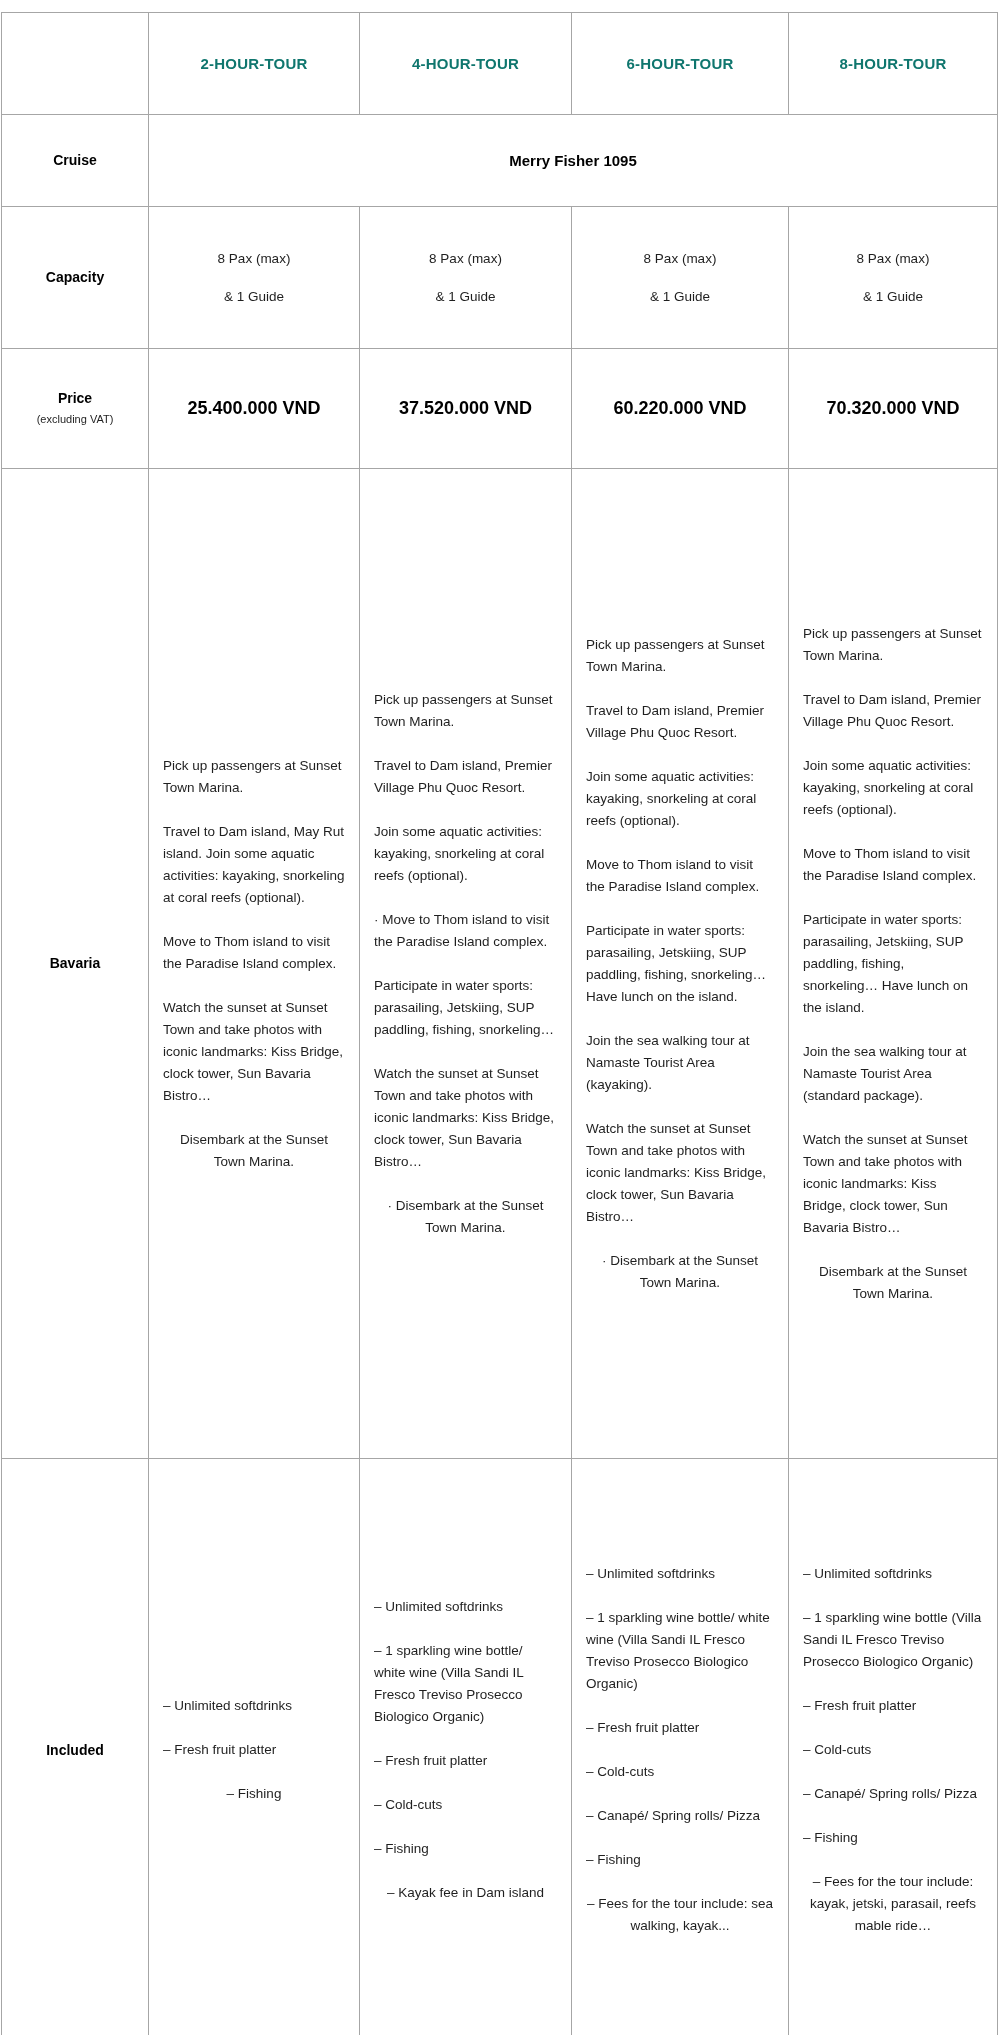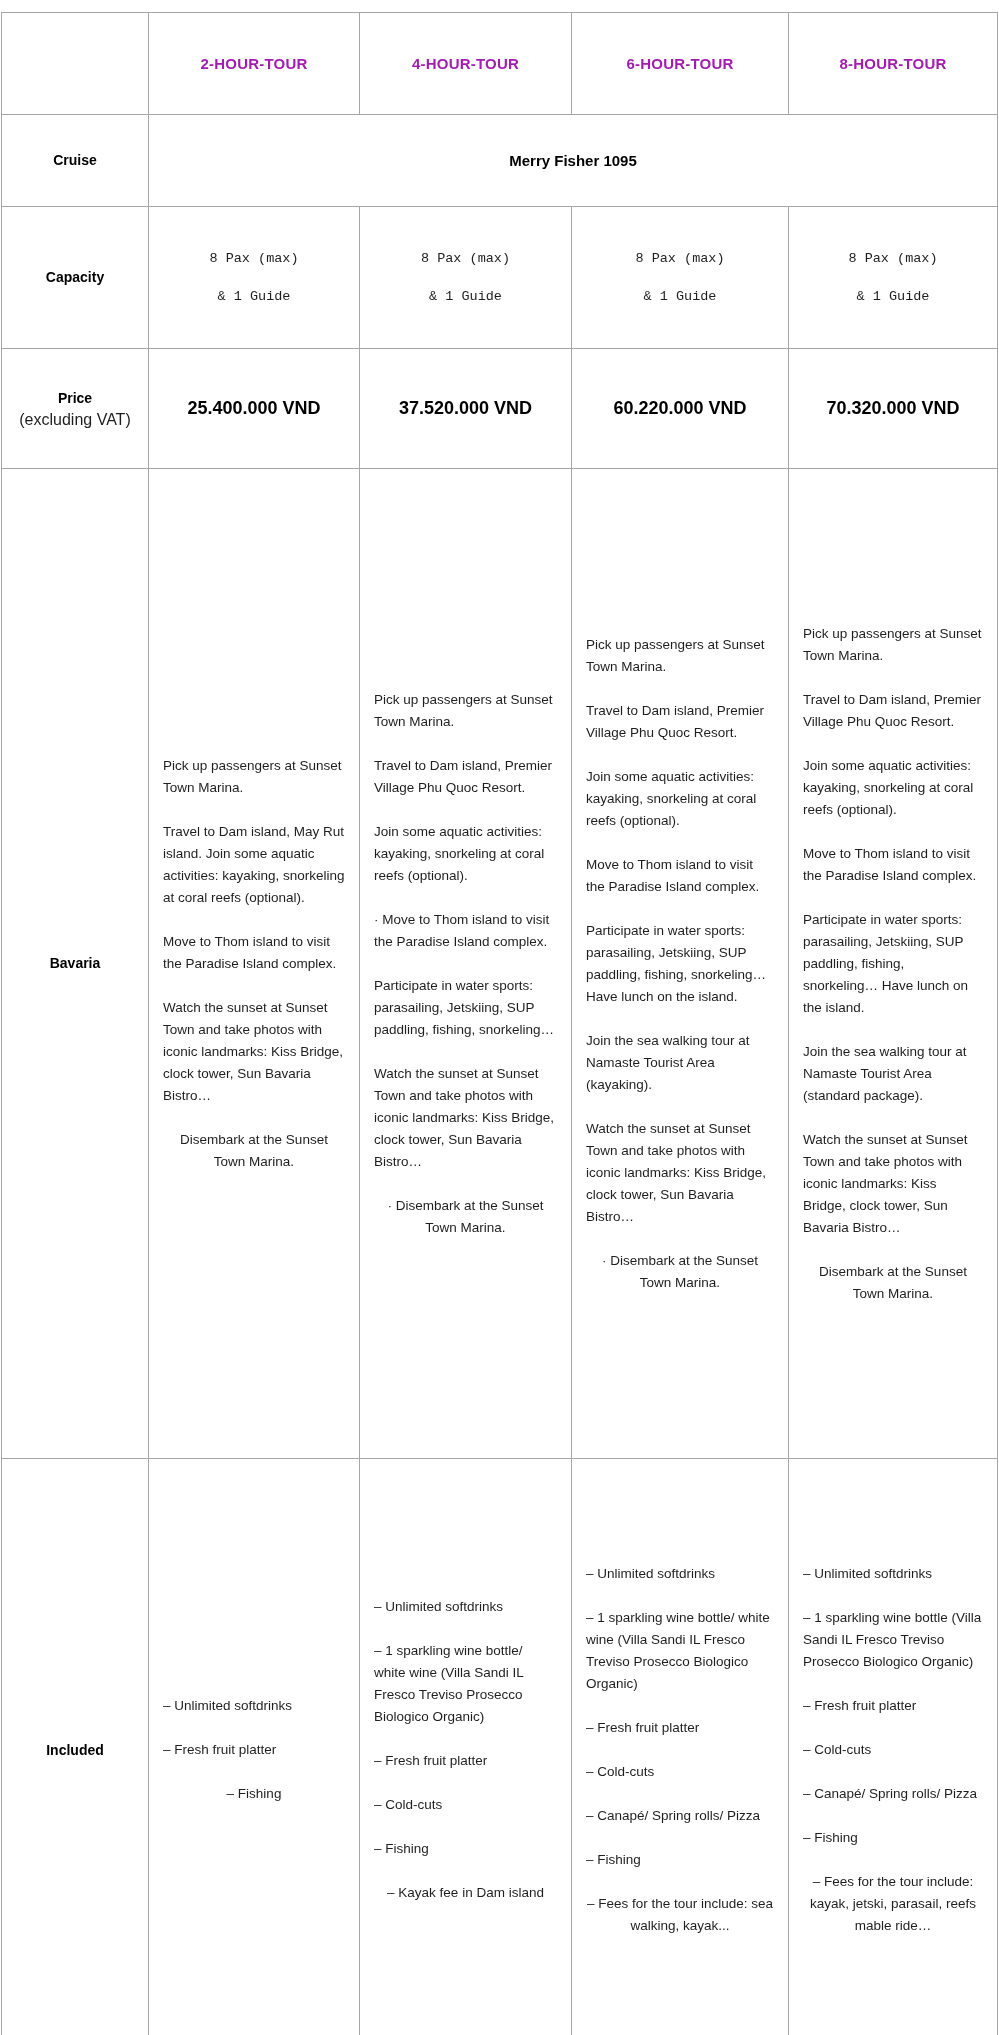--- a/index.html
+++ b/index.html
@@ -23,21 +23,21 @@
     border: 1px solid #a6a6a6;
     vertical-align: middle;
     padding: 6px 14px;
     box-sizing: border-box;
   }
   
   tr.row-header { height: 102px; }
   tr.row-header th {
     font-size: 15px;
     font-weight: bold;
-    color: #a21caf;
+    color: #0f766e;
     text-align: center;
     letter-spacing: .2px;
   }
   
   tr.row-cruise { height: 92px; }
   tr.row-cruise td {
     font-size: 15px;
     font-weight: bold;
     color: #000;
     text-align: center;
@@ -64,38 +64,38 @@
     font-weight: bold;
     color: #000;
     text-align: center;
     line-height: 21px;
     margin-top: 20px;
   }
   th.row-label .sublabel {
     font-weight: normal;
     color: #1f1f1f;
     display: block;
-    font-size: 16px;
+    font-size: 11px;
   }
   
   tr.row-schedule { height: 990px; }
   tr.row-included { height: 583px; }
   td.text-cell {
     font-size: 13.5px;
     line-height: 22px;
     text-align: left;
     color: #1f1f1f;
     padding: 10px 14px;
   }
   td.text-cell p {
     margin: 22px 0;
   }
   td.text-cell p:first-child { margin-top: 0; }
   td.text-cell p:last-child { margin-bottom: 0; text-align: center; }
-  .cap-line { margin: 16px; font-family: Liberation Mono, monospace; }
+  .cap-line { margin: 16px; }
 </style>
 </head>
 <body>
 
 <div class="page">
   <table class="tour-table">
     <colgroup>
       <col style="width:147px">
       <col style="width:211px">
       <col style="width:212px">

